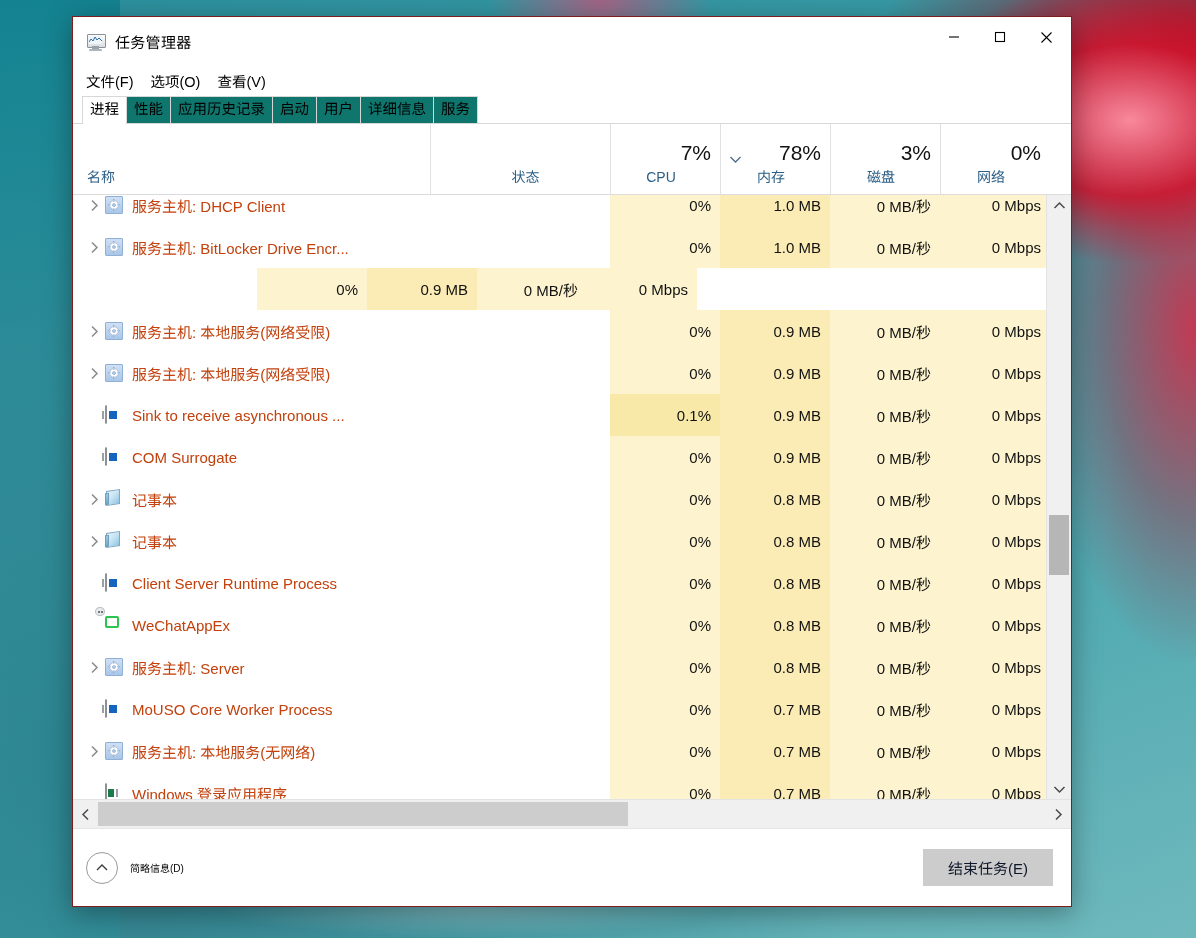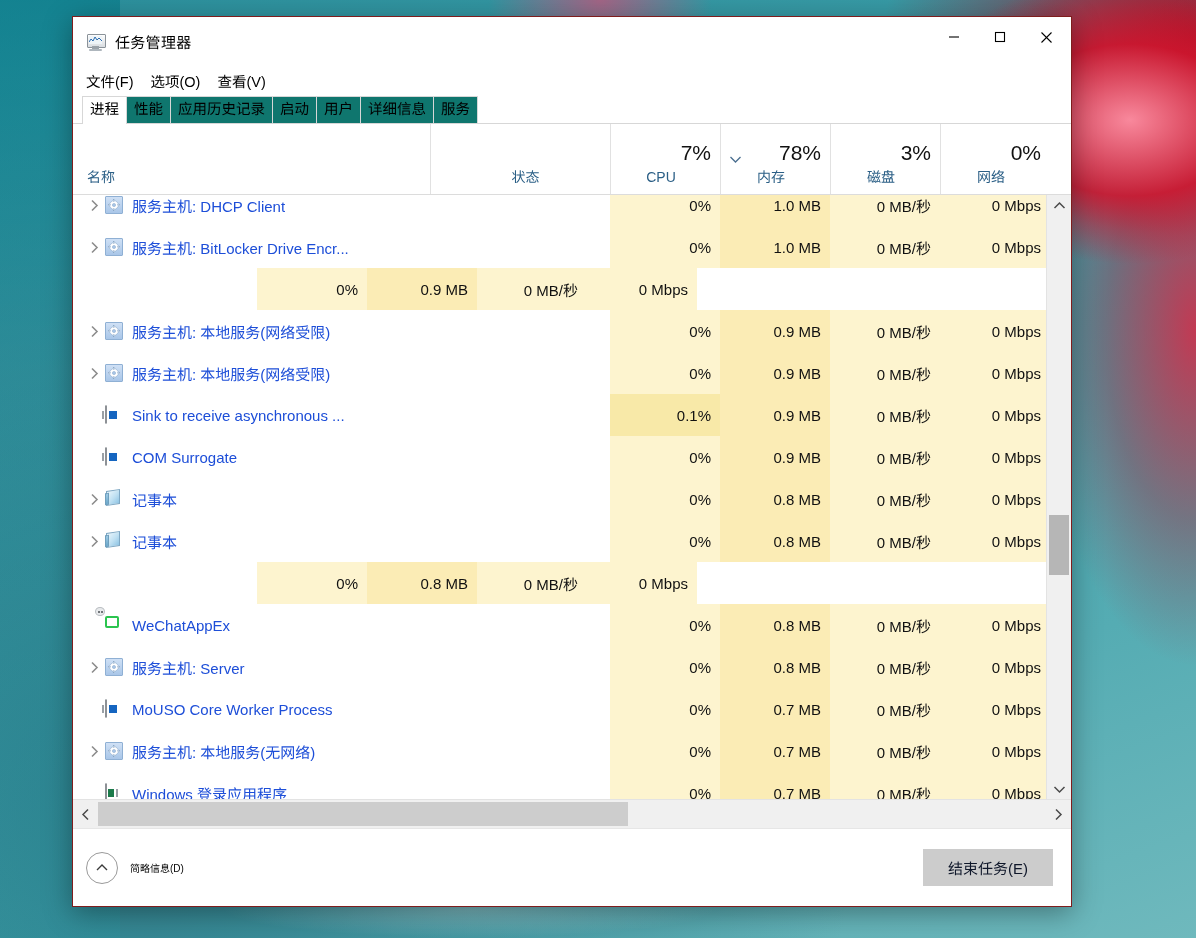--- a/index.html
+++ b/index.html
@@ -156,21 +156,21 @@
   .c-disk{width:110px;flex:0 0 110px;background:#fdf4cf;}
   .c-net{width:110px;flex:0 0 110px;background:#fdf4cf;}
   .row.hl .c-cpu{background:#f8e9a8;}
 
   .twisty{
     width:22px;flex:0 0 22px;display:flex;align-items:center;justify-content:center;
     color:#8d8d8d;
   }
   .twisty svg{display:block;}
   .pname{
-    font-size:15px;color:#1d4ed8;white-space:nowrap;overflow:hidden;
+    font-size:15px;color:#c2410c;white-space:nowrap;overflow:hidden;
   }
   .picon{width:18px;height:18px;flex:0 0 18px;margin-right:9px;position:relative;}
 
   
   .ic-gear{
     width:18px;height:18px;background:linear-gradient(180deg,#cfe0f5,#a9c6e8);
     border:1px solid #8fb0d4;border-radius:1px;display:flex;align-items:center;justify-content:center;
     box-sizing:border-box;
   }
   .ic-gear svg{display:block;}
@@ -558,20 +558,25 @@
               </div>
               <div class="cell c-status">
                 <span></span>
               </div>
               <div class="cell num c-cpu">0%</div>
               <div class="cell num c-mem">0.8 MB</div>
               <div class="cell num c-disk">0 MB/秒</div>
               <div class="cell num c-net">0 Mbps</div>
             </div>
             <div class="row">
+              <div class="cell c-name">
+                <span class="twisty"></span>
+                <span class="picon"><span class="ic-win"><span class="tick"></span></span></span>
+                <span class="pname">Client Server Runtime Process</span>
+              </div>
               <div class="cell c-status">
                 <span></span>
               </div>
               <div class="cell num c-cpu">0%</div>
               <div class="cell num c-mem">0.8 MB</div>
               <div class="cell num c-disk">0 MB/秒</div>
               <div class="cell num c-net">0 Mbps</div>
             </div>
             <div class="row">
               <div class="cell c-name">

